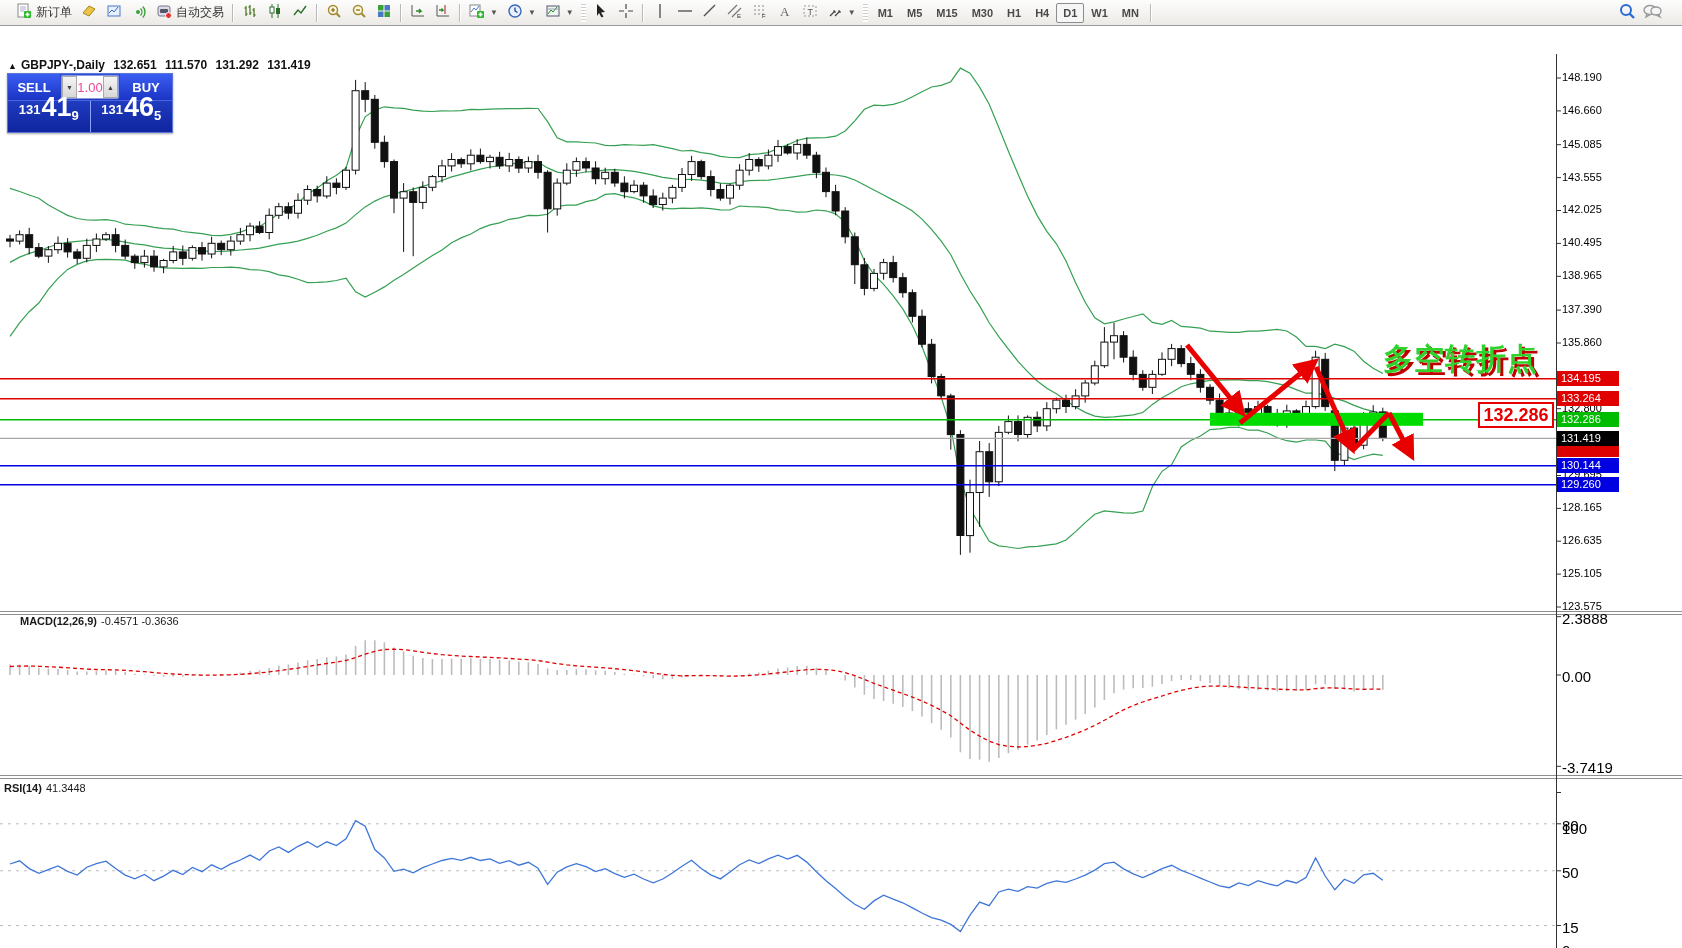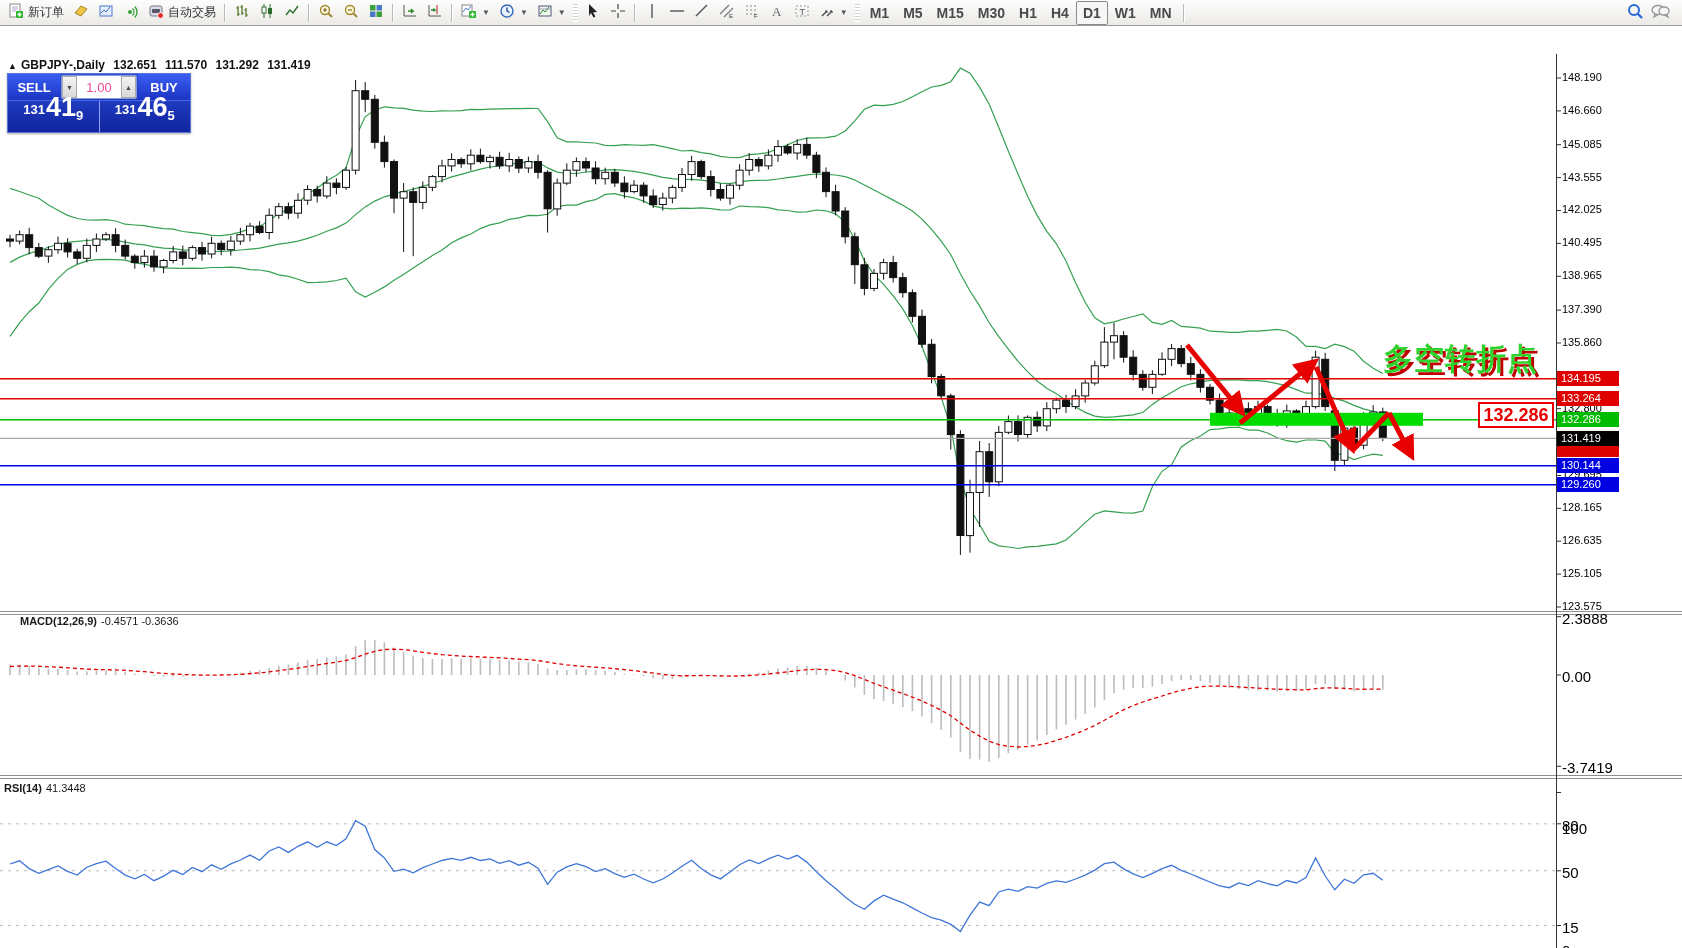--- a/index.html
+++ b/index.html
@@ -3,41 +3,41 @@
 <meta charset="utf-8">
 <style>
   * { box-sizing: border-box; margin:0; padding:0; }
   html,body { width:1682px; height:948px; overflow:hidden; background:#fff;
     font-family:"Liberation Sans", sans-serif; }
   #root { position:relative; width:1682px; height:948px; }
 
   
   #toolbar { position:absolute; left:0; top:0; width:1682px; height:26px;
     background:linear-gradient(#fdfdfd,#eceae6); border-bottom:1px solid #9a9a9a;
-    display:flex; align-items:center; padding:0 4px; gap:1px; z-index:50; }
+    display:flex; align-items:center; padding:0 12px; gap:1px; z-index:50; }
   .tbtn { height:22px; min-width:24px; display:flex; align-items:center; justify-content:center;
     gap:4px; padding:0 3px; border:1px solid transparent; border-radius:2px; font-size:12px; color:#333; }
   .tsep { width:2px; height:18px; border-left:1px solid #b9b9b9; border-right:1px solid #fff; margin:0 3px; }
   .tgrip { width:5px; height:18px; margin:0 2px;
     background:repeating-linear-gradient(#cfcfcf 0 1px, #fff 1px 3px); }
   .caret { font-size:8px; color:#555; margin-left:1px; }
-  .tflabel { font-size:14px; font-weight:bold; color:#4a4a4a; padding:3px 6px; border:1px solid transparent; }
+  .tflabel { font-size:11px; font-weight:bold; color:#4a4a4a; padding:3px 6px; border:1px solid transparent; }
   .tf-active { background:#f6f6f6; border:1px solid #8d8d8d; border-radius:2px; }
   #tb-right { margin-left:auto; display:flex; align-items:center; gap:6px; padding-right:8px; }
 
   
   #chart-area { position:absolute; left:0; top:27px; width:1682px; height:921px; background:#fff; }
   #chart-svg { position:absolute; left:0; top:0; width:1682px; height:948px; pointer-events:none; }
 
   #header { position:absolute; left:8px; top:31px; font-size:12px; font-weight:bold; color:#111; z-index:20; }
   #header .tri { font-size:9px; margin-right:4px; }
   #header span { margin-right:5px; }
 
   
-  #trade-panel { position:absolute; left:7px; top:46px; width:184px; height:60px; z-index:30;
+  #trade-panel { position:absolute; left:7px; top:46px; width:166px; height:60px; z-index:30;
     border:1px solid #5a74d8; background:linear-gradient(#2c50dc,#10249e); box-shadow:0 1px 2px rgba(0,0,0,.35); }
   #tp-top { display:flex; height:26px; }
   .tp-btn { flex:0 0 52px; color:#fff; font-size:13px; font-weight:bold; display:flex;
     align-items:center; justify-content:center; background:linear-gradient(#3a5ef2,#1b34c4); }
   #tp-spin { flex:1; background:#fff; border:1px solid #8899dd; margin:1px; display:flex; align-items:stretch; border-radius:2px; }
   .spin-btn { width:15px; background:linear-gradient(#f4f4f4,#d8d8d8); border:1px solid #aaa;
     font-size:7px; color:#444; display:flex; align-items:center; justify-content:center; }
   #tp-vol { flex:1; font-size:13px; color:#ec4899; display:flex; align-items:center; justify-content:center; }
   #tp-bottom { display:flex; height:32px; border-top:1px solid #4a64e0; }
   .tp-price { flex:1; color:#fff; display:flex; align-items:flex-end; justify-content:center; padding-bottom:12px; }

